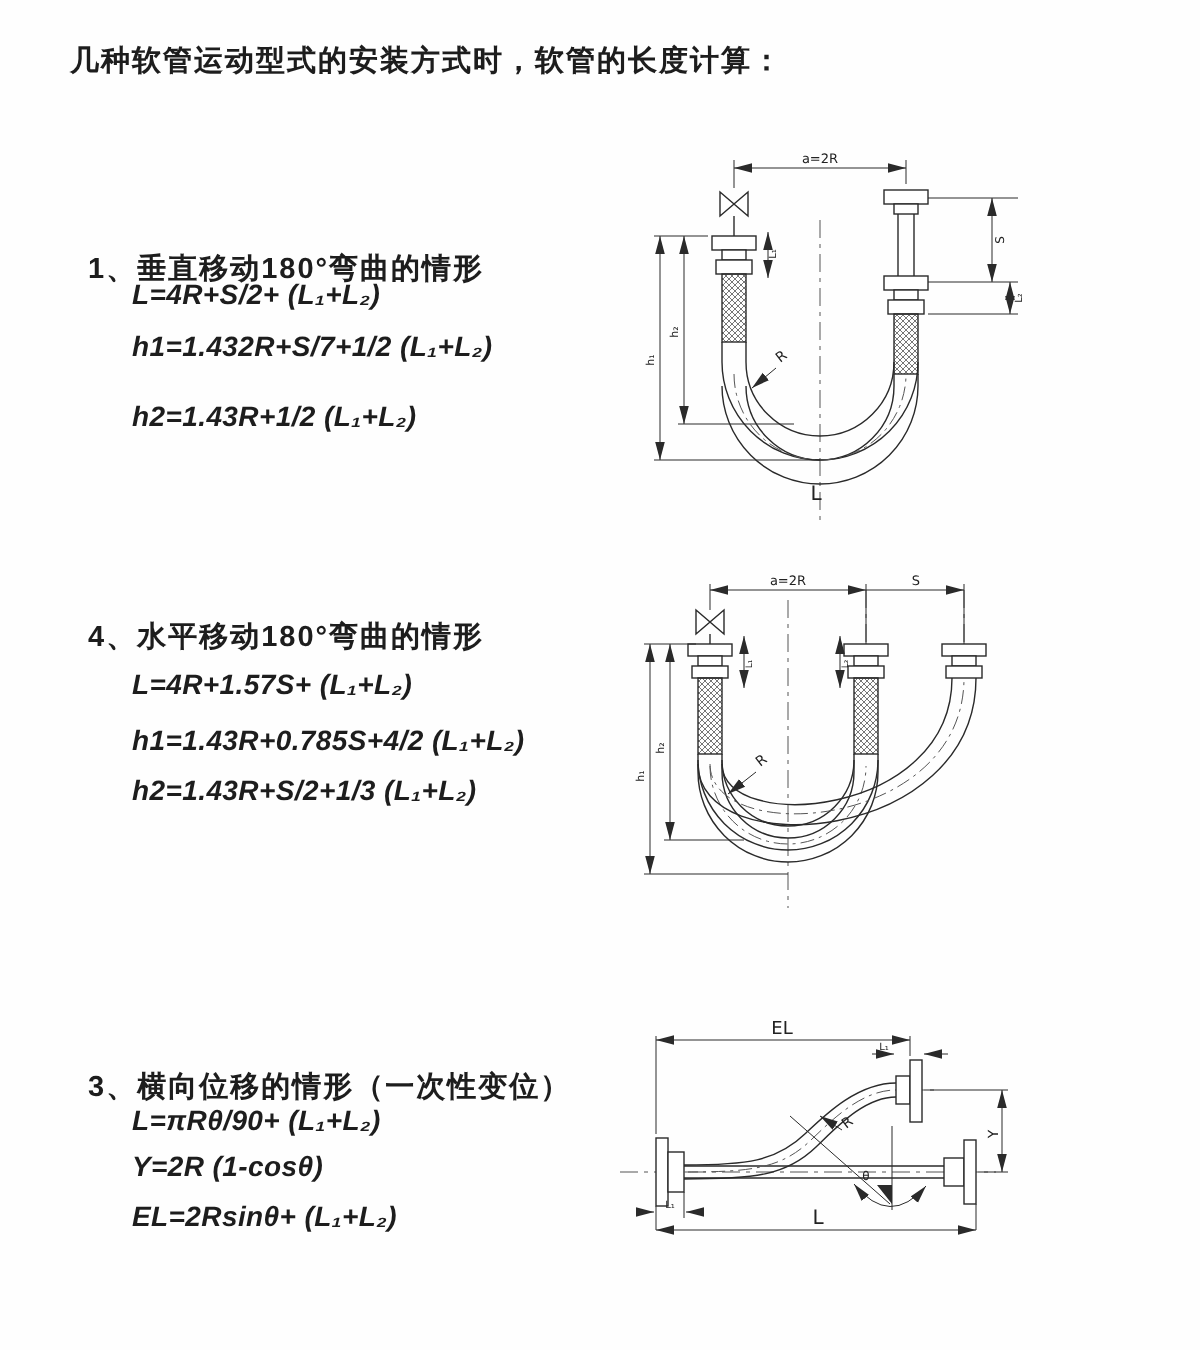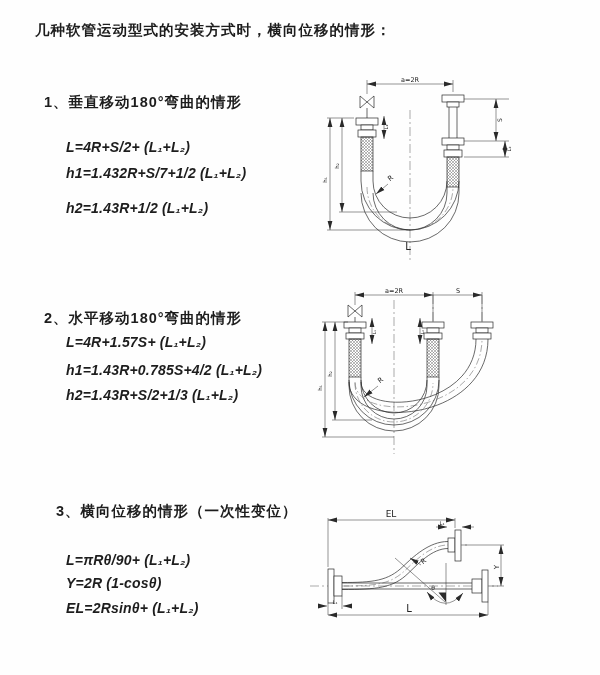--- a/index.html
+++ b/index.html
@@ -11,33 +11,33 @@
   .abs{position:absolute;white-space:nowrap;}
   .title{font-size:14.5px;font-weight:bold;letter-spacing:1px;}
   .sec-heading{font-size:14.5px;font-weight:bold;letter-spacing:1px;}
   .formula{font-size:14px;font-weight:bold;letter-spacing:.2px;font-style:italic;}
   svg{position:absolute;overflow:visible;}
   svg text{font-family:"DejaVu Sans",sans-serif;}
 </style>
 </head>
 <body>
 
-<div class="abs title" style="left:35px;top:21px;">几种软管运动型式的安装方式时，横向位移的情形：</div>
-
-<div class="abs sec-heading" style="left:44px;top:93px;">1、垂直移动180°弯曲的情形</div>
+<div class="abs title" style="left:35px;top:21px;">几种软管运动型式的安装方式时，软管的长度计算：</div>
+
+<div class="abs sec-heading" style="left:44px;top:125px;">1、垂直移动180°弯曲的情形</div>
 <div class="abs formula" style="left:66px;top:139px;">L=4R+S/2+ (L₁+L₂)</div>
 <div class="abs formula" style="left:66px;top:165px;">h1=1.432R+S/7+1/2 (L₁+L₂)</div>
 <div class="abs formula" style="left:66px;top:200px;">h2=1.43R+1/2 (L₁+L₂)</div>
 
-<div class="abs sec-heading" style="left:44px;top:309px;">2、水平移动180°弯曲的情形</div>
+<div class="abs sec-heading" style="left:44px;top:309px;">4、水平移动180°弯曲的情形</div>
 <div class="abs formula" style="left:66px;top:334px;">L=4R+1.57S+ (L₁+L₂)</div>
 <div class="abs formula" style="left:66px;top:362px;">h1=1.43R+0.785S+4/2 (L₁+L₂)</div>
 <div class="abs formula" style="left:66px;top:387px;">h2=1.43R+S/2+1/3 (L₁+L₂)</div>
 
-<div class="abs sec-heading" style="left:44px;top:502px;margin-left:12px;">3、横向位移的情形（一次性变位）</div>
+<div class="abs sec-heading" style="left:44px;top:534px;">3、横向位移的情形（一次性变位）</div>
 <div class="abs formula" style="left:66px;top:552px;">L=πRθ/90+ (L₁+L₂)</div>
 <div class="abs formula" style="left:66px;top:575px;">Y=2R (1-cosθ)</div>
 <div class="abs formula" style="left:66px;top:600px;">EL=2Rsinθ+ (L₁+L₂)</div>
 
 <svg style="left:312px;top:66px;" width="288" height="200" viewBox="0 0 288 200">
   <defs>
     <marker id="a1" markerUnits="userSpaceOnUse" markerWidth="10" markerHeight="6" refX="9" refY="3" orient="auto-start-reverse">
       <path d="M0 0.6 L9 3 L0 5.4 Z" fill="#2a2a2a"></path>
     </marker>
     <pattern id="br1" patternUnits="userSpaceOnUse" width="3" height="3">

